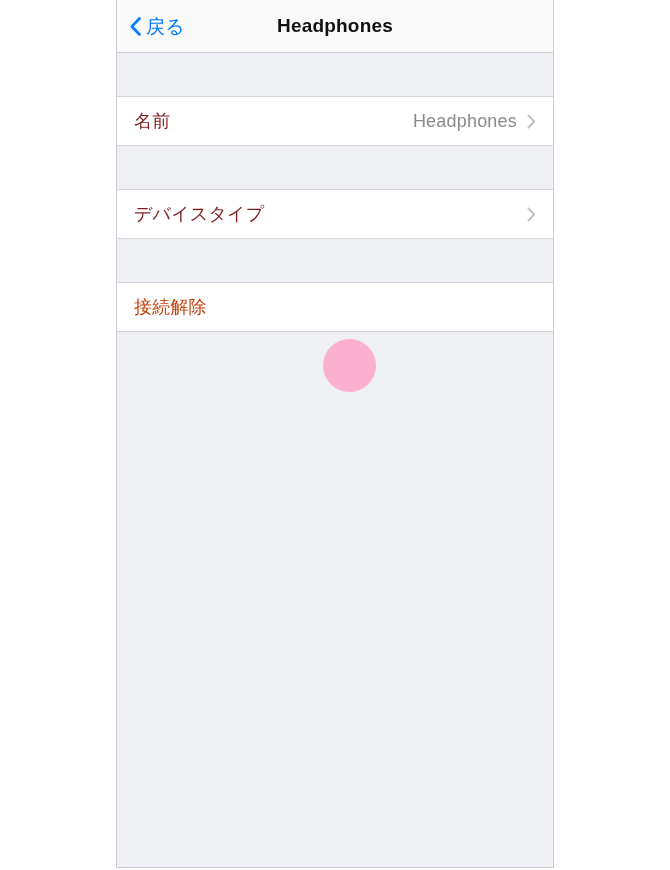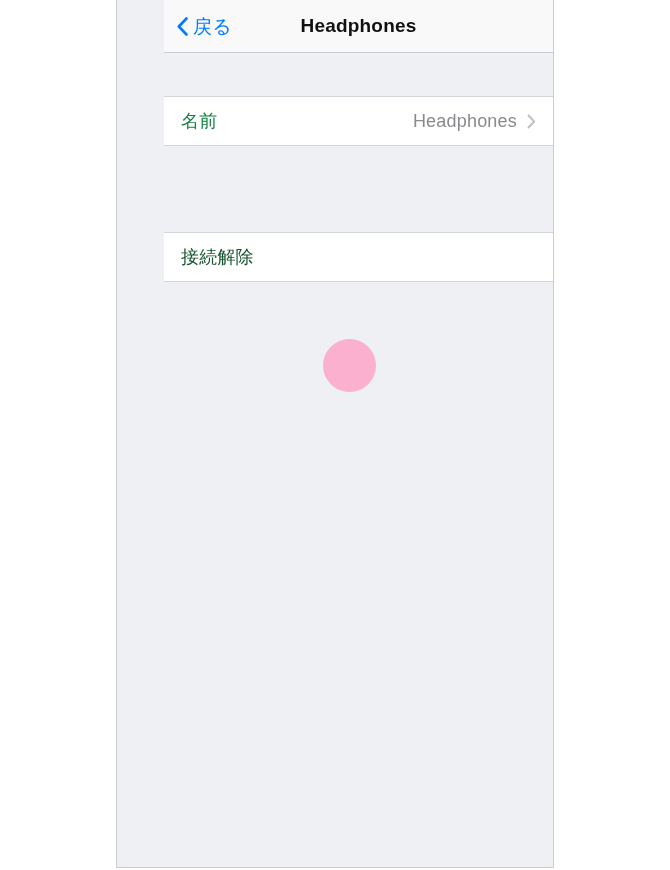--- a/index.html
+++ b/index.html
@@ -20,21 +20,20 @@
     position: absolute;
     left: 116px;
     top: 0px;
     width: 438px;
     height: 868px;
     box-sizing: border-box;
     border: 1px solid #c9ccd4;
     border-top: none;
     background: #eff0f4;
     overflow: hidden;
-    padding-left: 47px;
   }
 
   
   .nav-bar {
     position: relative;
     height: 53px;
     background: #f9f9f9;
     border-bottom: 1px solid #c9ccd4;
     box-sizing: border-box;
   }
@@ -104,38 +103,38 @@
     content: "";
     position: absolute;
     left: 17px;
     right: 0;
     top: 0;
     height: 1px;
     background: #dcdee3;
   }
   .row-label {
     font-size: 18px;
-    color: #15803d;
+    color: #7f1d1d;
     letter-spacing: 0.2px;
   }
   .row-spacer { flex: 1 1 auto; }
   .row-value {
     font-size: 18px;
     color: #8a8a8e;
     letter-spacing: 0.2px;
     margin-right: 10px;
   }
   .disclosure {
     display: block;
     width: 9px;
     height: 15px;
     flex: 0 0 auto;
   }
   .row-action .row-label {
-    color: #14532d;
+    color: #c2410c;
   }
 
   
   .click-indicator {
     position: absolute;
     left: 322px;
     top: 339px;
     width: 53px;
     height: 53px;
     border-radius: 50%;
@@ -169,20 +168,30 @@
         <span class="row-spacer"></span>
         <span class="row-value">Headphones</span>
         <svg class="disclosure" viewBox="0 0 9 15">
           <polyline points="1.5,1.5 7.2,7.5 1.5,13.5" fill="none" stroke="#bfc0c4" stroke-width="2" stroke-linecap="round" stroke-linejoin="round"></polyline>
         </svg>
       </div>
     </div>
 
     <div class="section-gap"></div>
 
+    <div class="section">
+      <div class="row">
+        <span class="row-label">デバイスタイプ</span>
+        <span class="row-spacer"></span>
+        <span class="row-value"></span>
+        <svg class="disclosure" viewBox="0 0 9 15">
+          <polyline points="1.5,1.5 7.2,7.5 1.5,13.5" fill="none" stroke="#bfc0c4" stroke-width="2" stroke-linecap="round" stroke-linejoin="round"></polyline>
+        </svg>
+      </div>
+    </div>
 
     <div class="section-gap"></div>
 
     <div class="section">
       <div class="row row-action">
         <span class="row-label">接続解除</span>
       </div>
     </div>
 
   </div>

